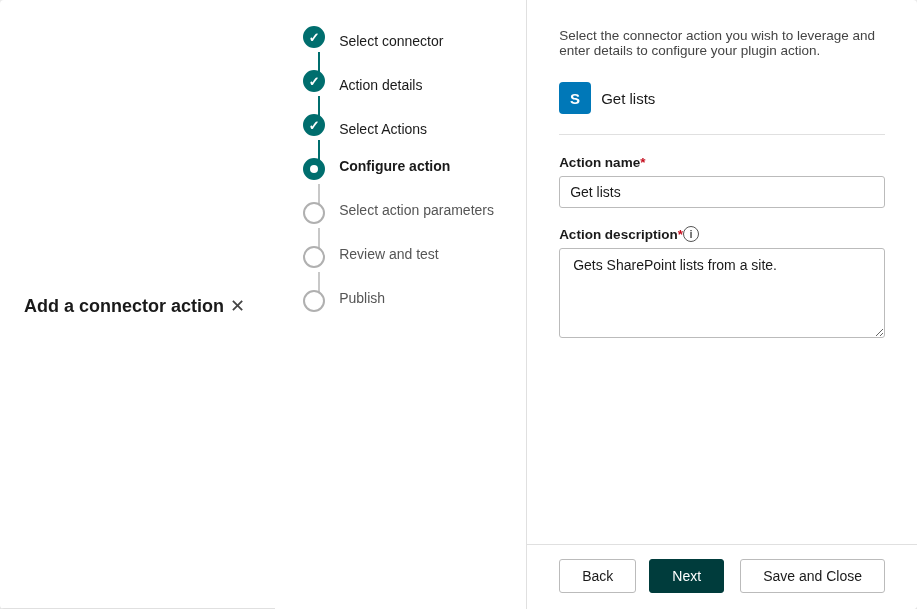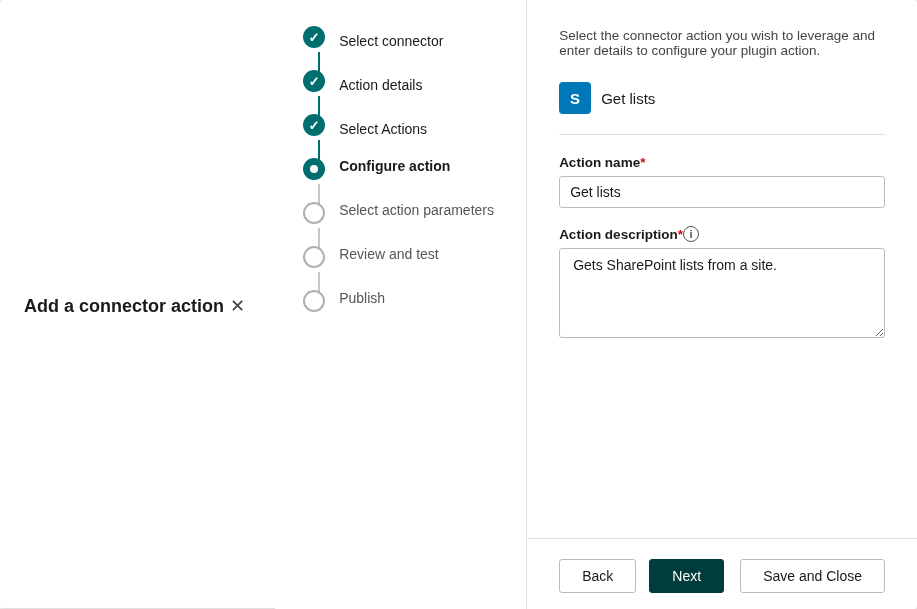--- a/index.html
+++ b/index.html
@@ -228,21 +228,21 @@
       resize: vertical;
       min-height: 90px;
       outline: none;
       font-family: inherit;
     }
     
     .dialog-footer {
       display: flex;
       align-items: center;
       justify-content: space-between;
-      padding: 20px 32px 16px 32px;
+      padding: 14px 32px 16px 32px;
       border-top: 1px solid #e0e0e0;
       flex-shrink: 0;
       background: #fff;
     }
     .footer-left { display: flex; gap: 10px; }
     .footer-right { display: flex; gap: 16px; }
     .btn {
       padding: 8px 22px;
       border-radius: 3px;
       font-size: 14px;

